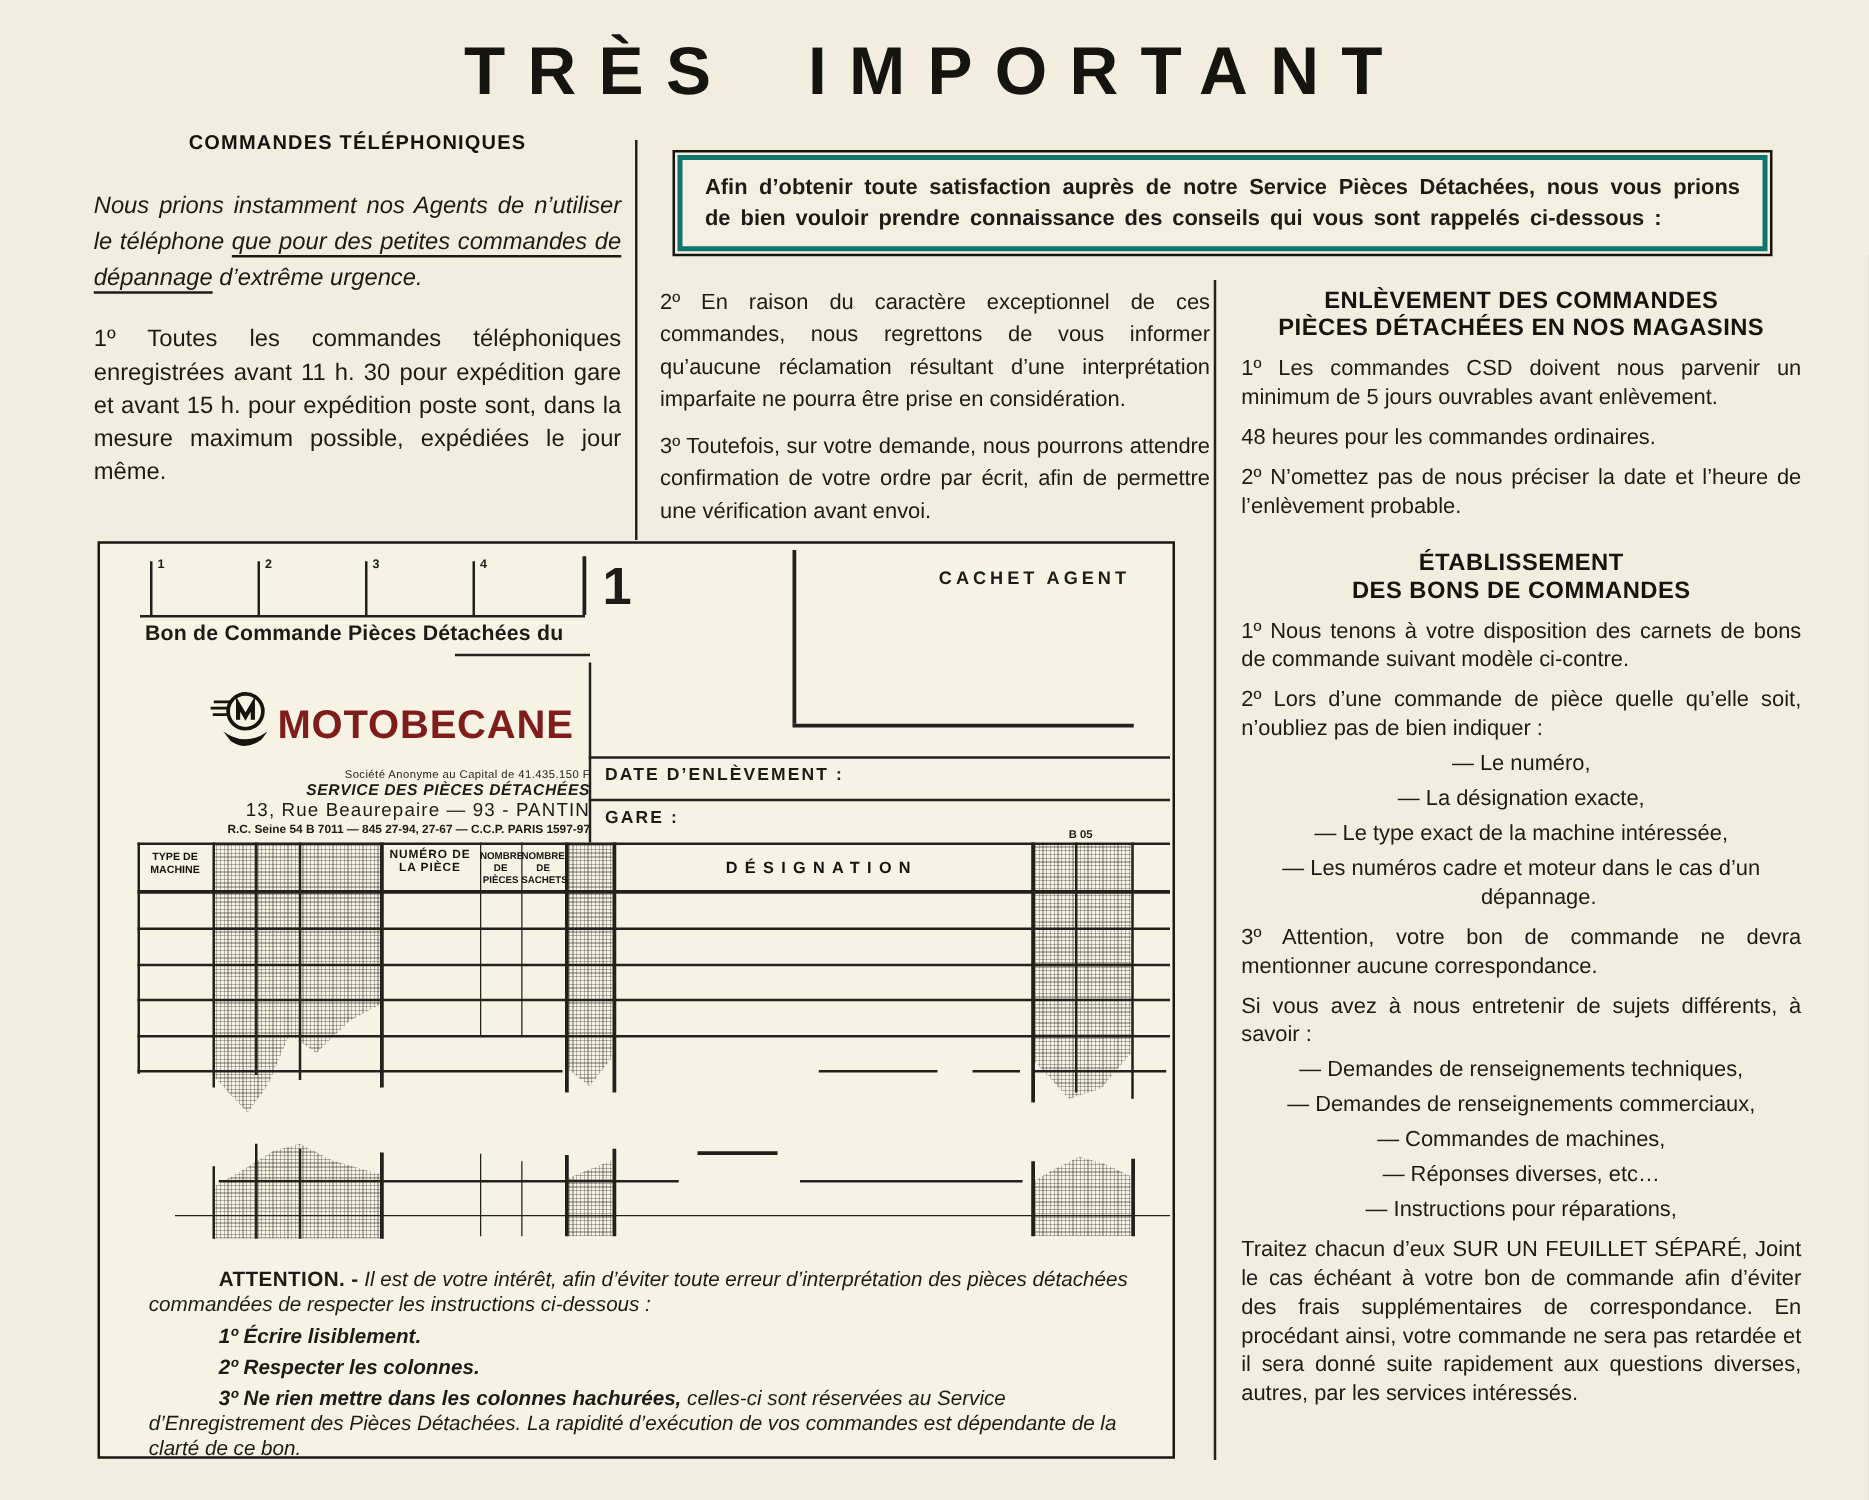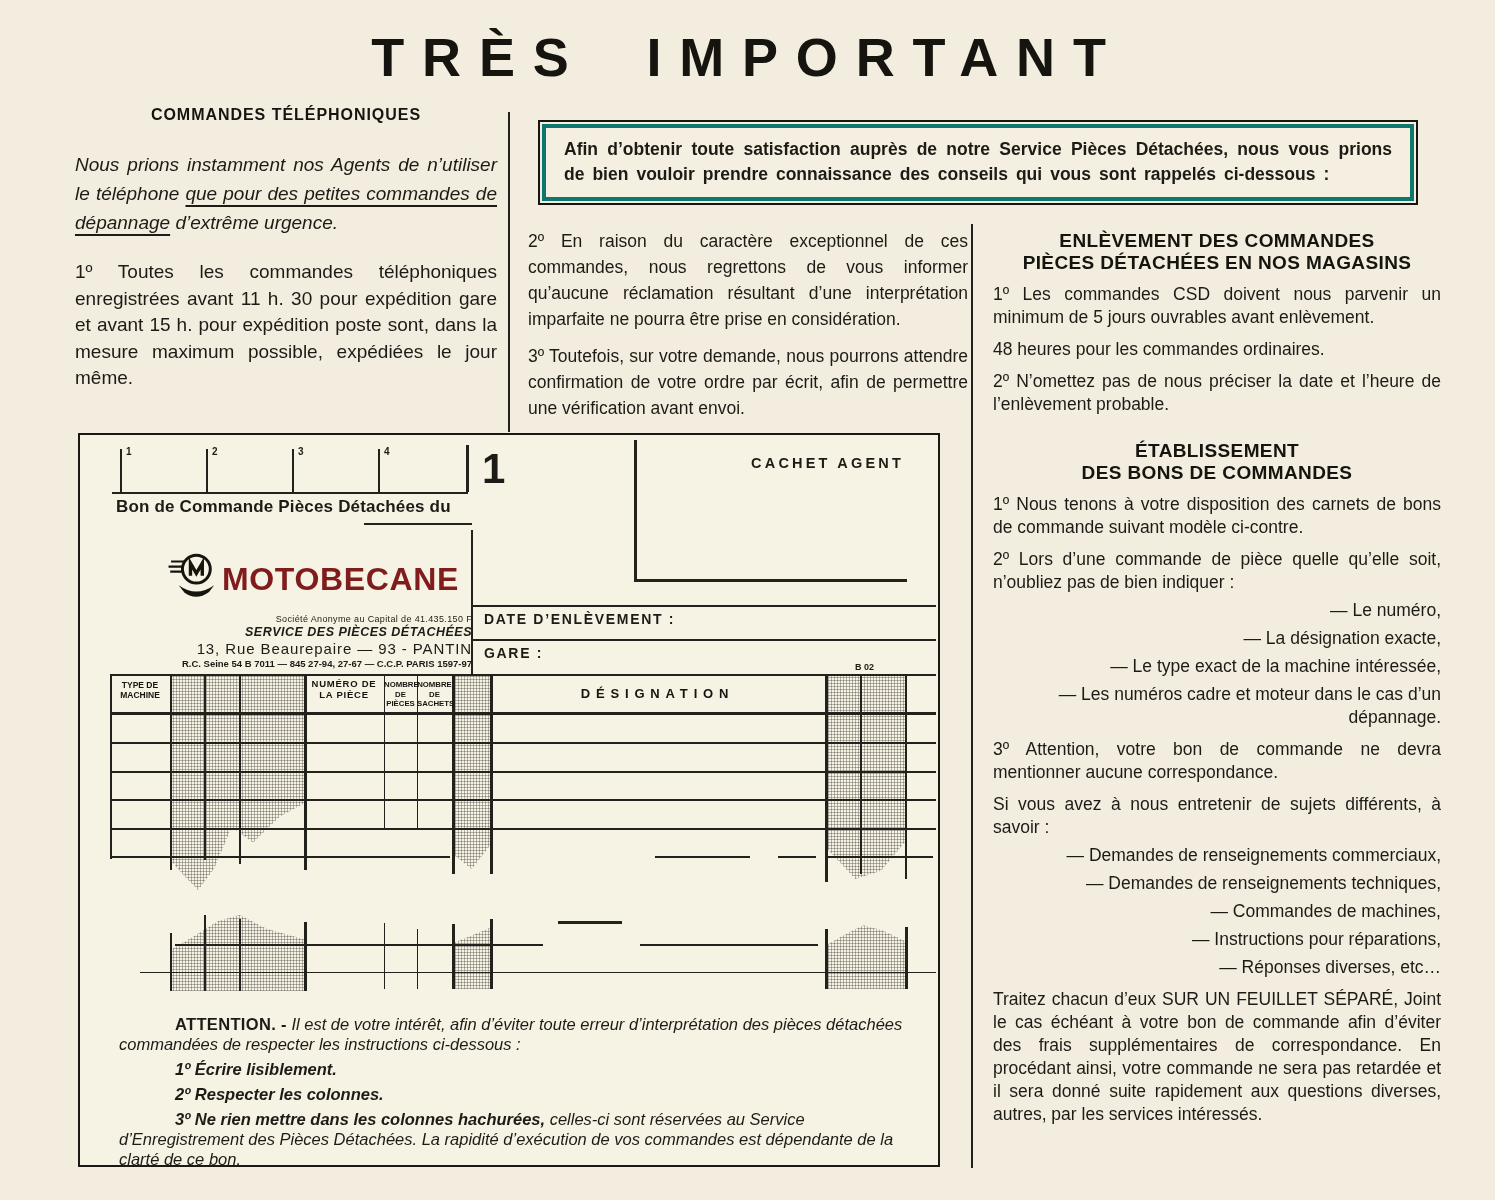--- a/index.html
+++ b/index.html
@@ -25,21 +25,21 @@
   .notice{position:absolute;left:538px;top:120px;width:872px;border:2.5px solid #15140f;padding:2px;background:#f4efe0;}
   .notice-inner{border:4px solid #0f766e;padding:9px 18px 10px 18px;}
   .notice-inner p{margin:0;font-size:17.5px;font-weight:bold;line-height:25px;text-align:justify;word-spacing:.18em;}
   .mid-col{position:absolute;left:528px;top:228px;width:440px;font-size:17.5px;line-height:26px;text-align:justify;}
   .mid-col p{margin:0;}
   .mid-col p + p{margin-top:11px;}
   .right-col{position:absolute;left:993px;top:230px;width:448px;font-size:17.5px;line-height:23px;}
   .right-col .rc-h{font-size:19px;font-weight:800;line-height:22px;text-align:center;letter-spacing:.02em;color:#15140f;}
   .right-col p{margin:9px 0 0 0;text-align:justify;}
   .right-col .gap-top{margin-top:24px;}
-  .right-col .bullet{margin:5px 0 0 0;padding-left:28px;text-indent:-28px;text-align:right;}
+  .right-col .bullet{margin:5px 0 0 0;padding-left:28px;text-indent:-28px;text-align:center;}
   
   .form{
     position:absolute;left:78px;top:433px;width:862px;height:734px;
     border:2.5px solid #1b1914;background:#f6f2e4;box-sizing:border-box;
   }
   .abs{position:absolute;}
   .vl{position:absolute;background:#23211c;}
   .hl{position:absolute;background:#23211c;}
   .hatch{
     position:absolute;
@@ -108,25 +108,25 @@
     <div class="rc-h gap-top">ÉTABLISSEMENT</div>
     <div class="rc-h">DES BONS DE COMMANDES</div>
     <p>1º Nous tenons à votre disposition des carnets de bons de commande suivant modèle ci-contre.</p>
     <p>2º Lors d’une commande de pièce quelle qu’elle soit, n’oubliez pas de bien indiquer :</p>
     <div class="bullet">— Le numéro,</div>
     <div class="bullet">— La désignation exacte,</div>
     <div class="bullet">— Le type exact de la machine intéressée,</div>
     <div class="bullet">— Les numéros cadre et moteur dans le cas d’un dépannage.</div>
     <p>3º Attention, votre bon de commande ne devra mentionner aucune correspondance.</p>
     <p>Si vous avez à nous entretenir de sujets différents, à savoir :</p>
+    <div class="bullet">— Demandes de renseignements techniques,</div>
     <div class="bullet">— Demandes de renseignements commerciaux,</div>
-    <div class="bullet">— Demandes de renseignements techniques,</div>
     <div class="bullet">— Commandes de machines,</div>
+    <div class="bullet">— Réponses diverses, etc…</div>
     <div class="bullet">— Instructions pour réparations,</div>
-    <div class="bullet">— Réponses diverses, etc…</div>
     <p>Traitez chacun d’eux SUR UN FEUILLET SÉPARÉ, Joint le cas échéant à votre bon de commande afin d’éviter des frais supplémentaires de correspondance. En procédant ainsi, votre commande ne sera pas retardée et il sera donné suite rapidement aux questions diverses, autres, par les services intéressés.</p>
   </section>
 
   <div class="form">
 
     <div class="hl" style="left:32px;top:57px;width:356px;height:2px"></div>
     <div class="vl" style="left:40px;top:14px;width:2px;height:43px"></div>
     <div class="vl" style="left:126px;top:14px;width:2px;height:43px"></div>
     <div class="vl" style="left:212px;top:14px;width:2px;height:43px"></div>
     <div class="vl" style="left:298px;top:14px;width:2px;height:43px"></div>
@@ -159,21 +159,21 @@
     <div class="logo-small ls1">Société Anonyme au Capital de 41.435.150 F</div>
     <div class="logo-small ls2">SERVICE DES PIÈCES DÉTACHÉES</div>
     <div class="logo-small ls3">13, Rue Beaurepaire  —  93 - PANTIN</div>
     <div class="logo-small ls4">R.C. Seine 54 B 7011  —  845 27-94, 27-67  —  C.C.P. PARIS 1597-97</div>
 
     <div class="vl" style="left:391px;top:95px;width:2px;height:144px"></div>
     <div class="hl" style="left:391px;top:170px;width:465px;height:1.5px"></div>
     <div class="field-label" style="top:176px">DATE D’ENLÈVEMENT :</div>
     <div class="hl" style="left:391px;top:204px;width:465px;height:1.5px"></div>
     <div class="field-label" style="top:210px">GARE :</div>
-    <div class="ref">B 02</div>
+    <div class="ref">B 05</div>
 
     <div class="hatch" style="left:90px;top:239px;width:134px;height:216px;clip-path:polygon(0 0,100% 0,100% 60%,82% 66%,62% 78%,46% 71%,33% 90%,21% 100%,10% 93%,0 86%)"></div>
     <div class="hatch" style="left:372px;top:239px;width:38px;height:195px;clip-path:polygon(0 0,100% 0,100% 88%,52% 100%,0 92%)"></div>
     <div class="hatch" style="left:745px;top:239px;width:80px;height:205px;clip-path:polygon(0 0,100% 0,100% 82%,70% 96%,38% 100%,14% 90%,0 84%)"></div>
 
     <div class="hl" style="left:30px;top:239px;width:826px;height:2px"></div>
     <div class="hl" style="left:30px;top:277px;width:826px;height:2.5px"></div>
     <div class="hl" style="left:30px;top:307px;width:826px;height:1.5px"></div>
     <div class="hl" style="left:30px;top:336px;width:826px;height:1.5px"></div>
     <div class="hl" style="left:30px;top:364px;width:826px;height:1.5px"></div>

